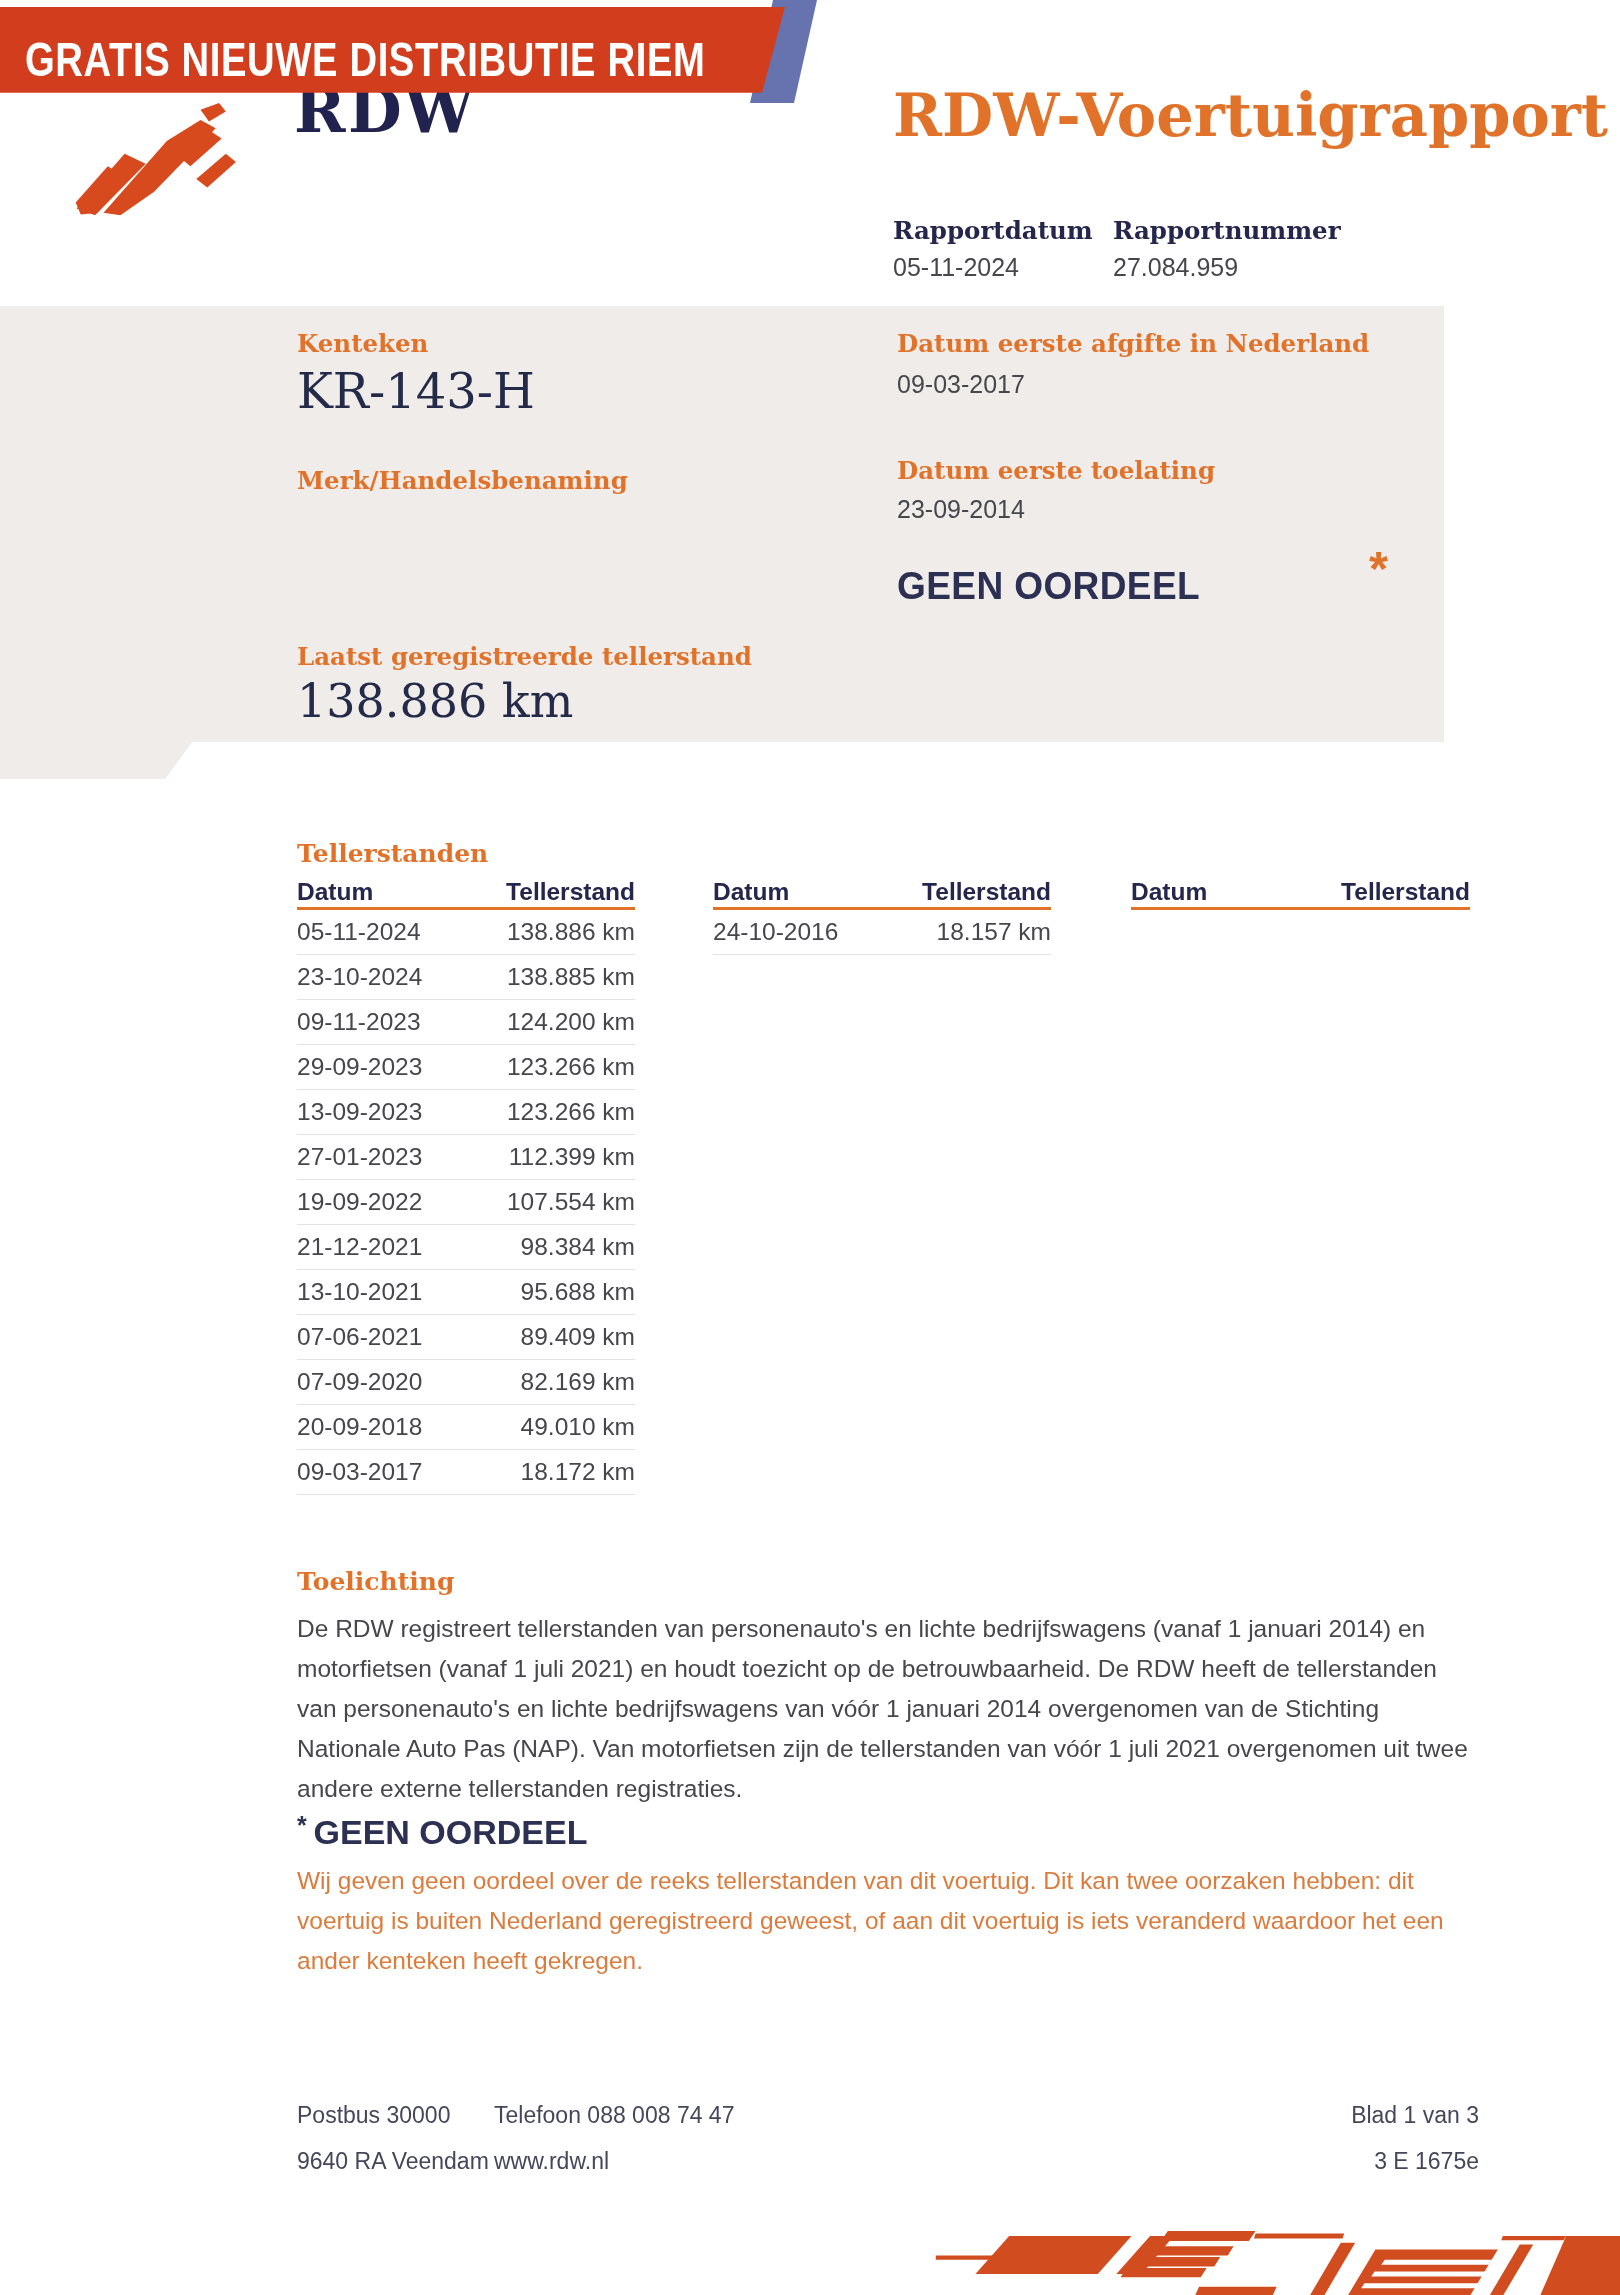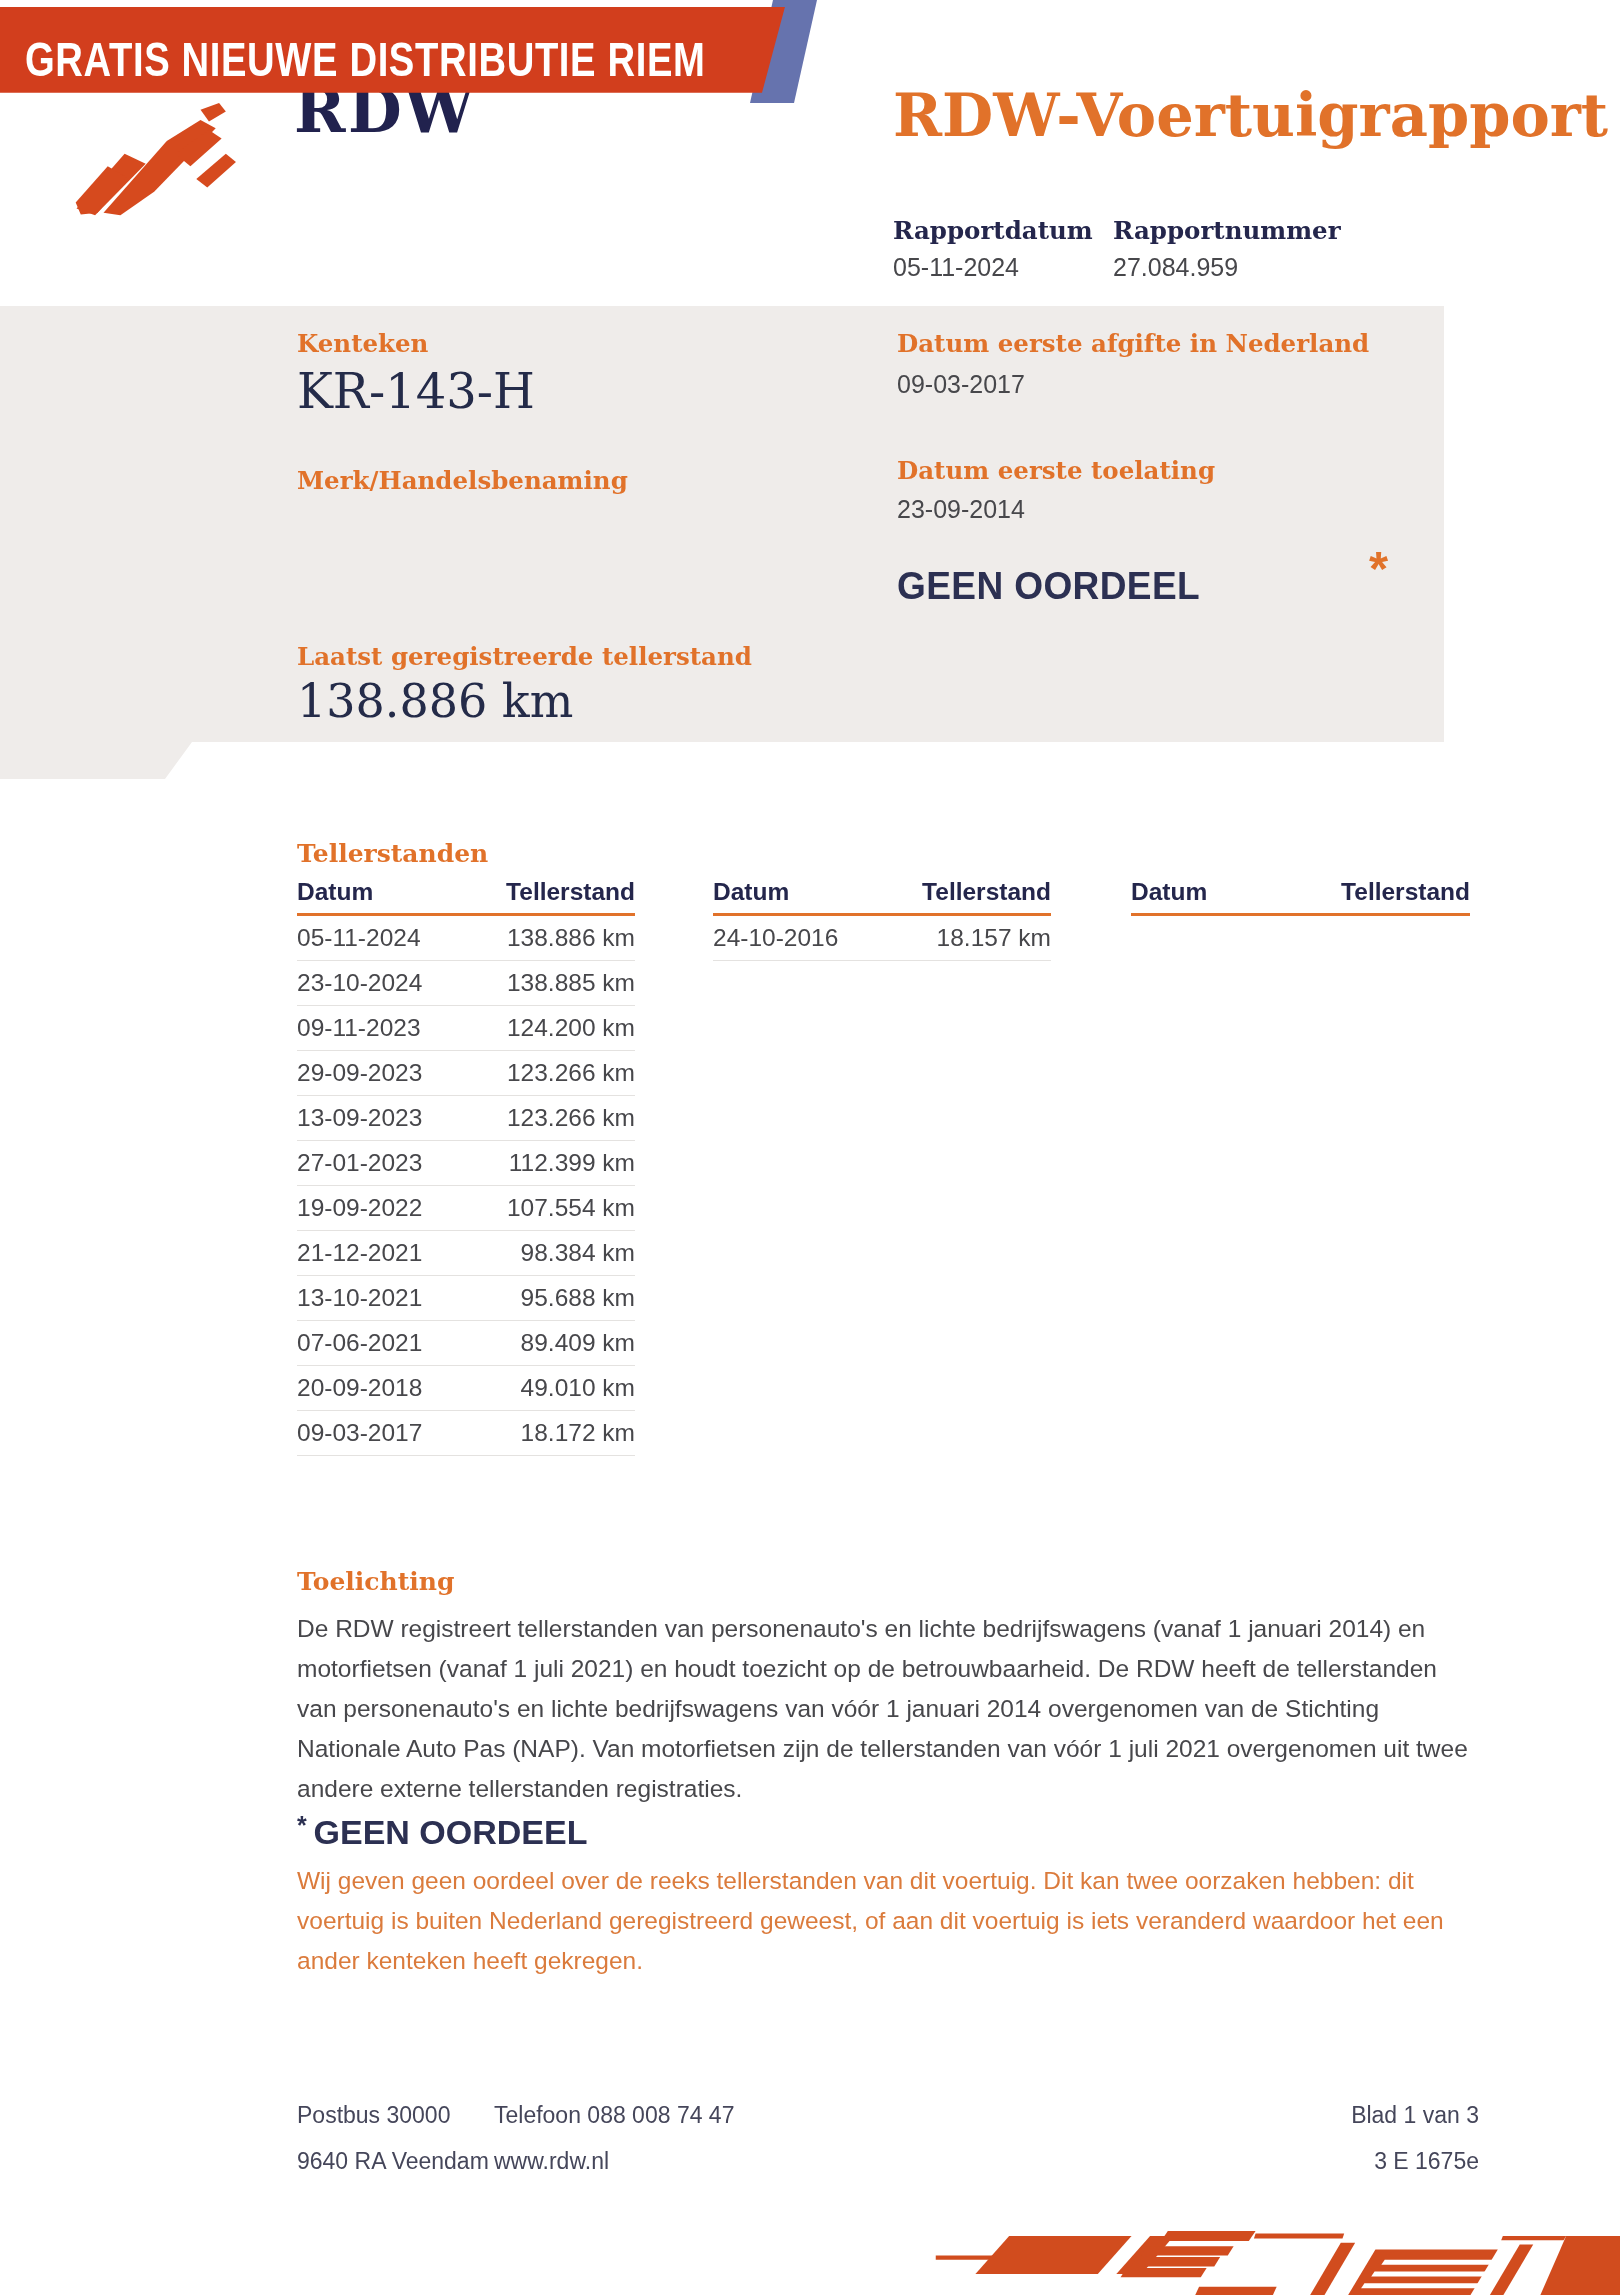--- a/index.html
+++ b/index.html
@@ -53,21 +53,21 @@
   .oordeel{position:absolute;left:897px;top:564px;font-size:39px;font-weight:800;
     color:var(--navy2);letter-spacing:0.4px;transform:scaleX(0.95);transform-origin:left center;z-index:2;}
   .asterisk{position:absolute;left:1369px;top:540px;font-size:49px;font-weight:bold;
     color:var(--orange);z-index:2;}
 
   
   .section-head{position:absolute;font-family:"DejaVu Serif",serif;font-weight:bold;
     font-size:25px;color:var(--orange);}
   .tgroup{position:absolute;top:878px;width:338px;}
   .thead{display:flex;justify-content:space-between;font-weight:bold;font-size:24.5px;
-    color:var(--navy);padding-bottom:7px;border-bottom:3.4px solid var(--orange);}
+    color:var(--navy);padding-bottom:1px;border-bottom:3.4px solid var(--orange);}
   .trow{display:flex;justify-content:space-between;align-items:center;height:44px;
     border-bottom:1.7px solid var(--sep);font-size:24.5px;color:var(--text);}
 
   
   .para{position:absolute;left:297px;width:1180px;font-size:24.5px;line-height:40px;color:var(--text);}
   .para-orange{position:absolute;left:297px;width:1182px;font-size:24.5px;line-height:40px;
     color:var(--orangetext);}
   .go-heading{position:absolute;left:297px;top:1813px;font-size:34px;font-weight:800;
     color:var(--navy2);display:flex;align-items:flex-start;}
   .go-heading .mark{font-size:25px;margin-right:6.8px;position:relative;top:-1.7px;}
@@ -157,20 +157,24 @@
         <span>21-12-2021</span>
         <span>98.384 km</span>
       </div>
     <div class="trow">
         <span>13-10-2021</span>
         <span>95.688 km</span>
       </div>
     <div class="trow">
         <span>07-06-2021</span>
         <span>89.409 km</span>
+      </div>
+    <div class="trow">
+        <span>07-09-2020</span>
+        <span>82.169 km</span>
       </div>
     <div class="trow">
         <span>20-09-2018</span>
         <span>49.010 km</span>
       </div>
     <div class="trow">
         <span>09-03-2017</span>
         <span>18.172 km</span>
       </div>
   </div>

